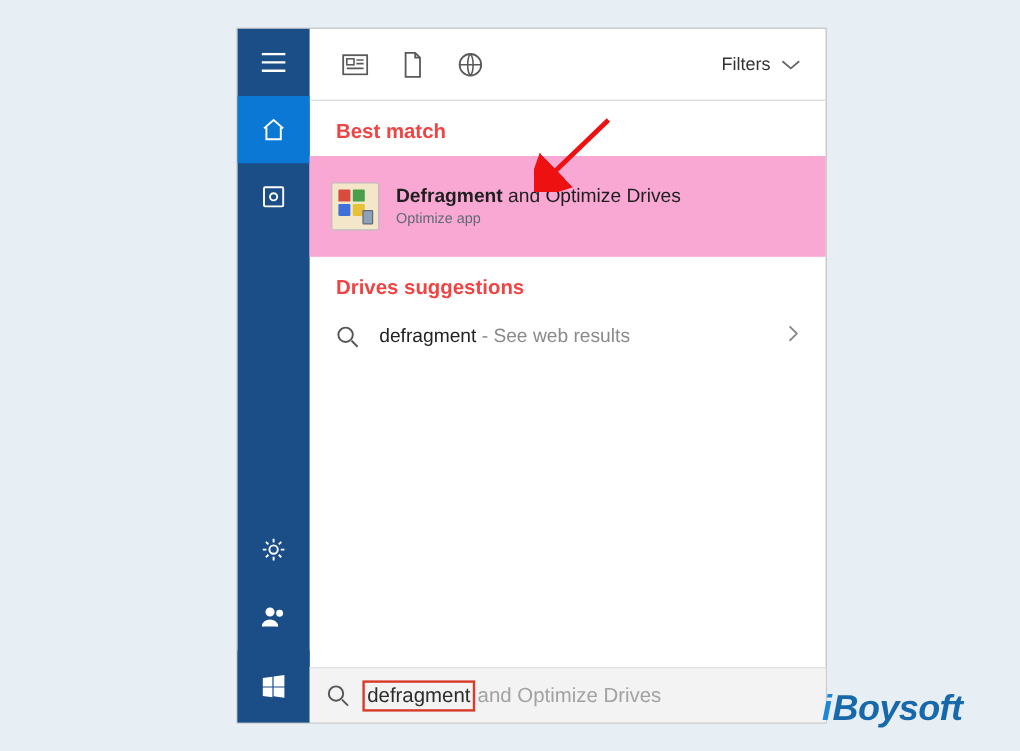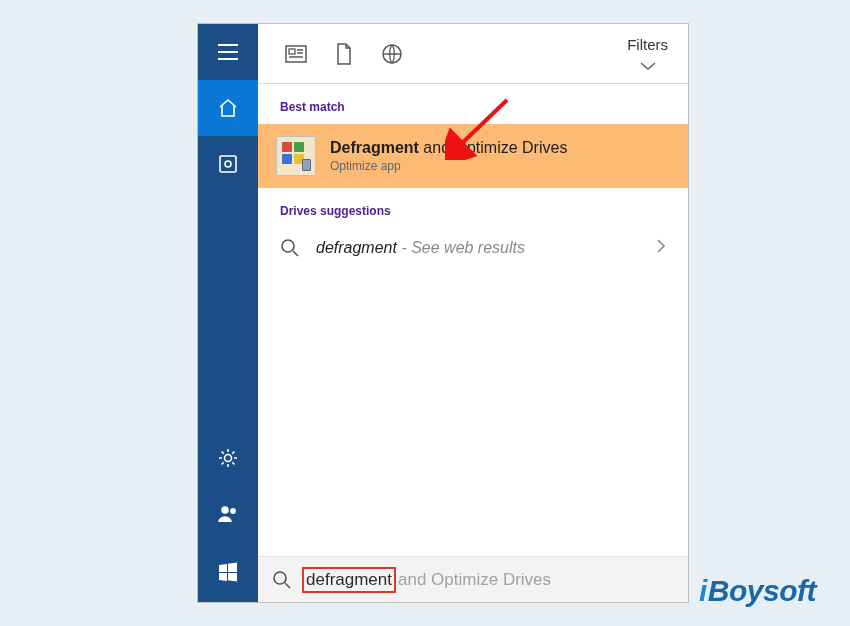--- a/index.html
+++ b/index.html
@@ -55,38 +55,37 @@
       width: 48px; height: 60px;
       display: flex; align-items: center; justify-content: center;
     }
     .toolbar-icon svg { stroke: #595959; fill: none; }
     .toolbar-spacer { flex: 1; }
     .filters {
       display: flex; align-items: center; gap: 8px;
       color: #333; font-size: 15px;
       padding: 0 6px;
       cursor: default;
-      flex-direction: column;
     }
     .filters svg { stroke: #666; fill: none; }
 
     .section-header {
       padding: 16px 22px 10px 22px;
-      font-size: 12px;
+      font-size: 17px;
       font-weight: 600;
-      color: #4c1d95;
+      color: #ef4444;
     }
 
     .best-match {
-      background: #fdba74;
+      background: #f9a8d4;
       display: flex;
       align-items: center;
       gap: 14px;
       padding: 10px 18px;
-      height: 64px;
+      height: 84px;
     }
     .bm-icon {
       width: 40px; height: 40px;
       background: #f3e6c9;
       border: 1px solid #bebebe;
       border-radius: 2px;
       display: flex; align-items: center; justify-content: center;
       position: relative;
     }
     .bm-icon .blk { position:absolute; border-radius:1px; }
@@ -95,21 +94,21 @@
     .bm-title .bold { font-weight: 700; }
     .bm-sub { font-size: 12px; color: #5d6a75; margin-top: 2px; }
 
     .suggestion-row {
       display: flex; align-items: center;
       padding: 10px 22px;
       gap: 16px;
       color: #222;
     }
     .suggestion-row svg { stroke: #555; fill: none; }
-    .suggestion-text { font-size: 16px; flex: 1; font-style: italic; }
+    .suggestion-text { font-size: 16px; flex: 1; }
     .suggestion-text .muted { color: #8a8a8a; }
     .chev svg { stroke: #8a8a8a; }
 
     .fill { flex: 1; }
 
     .searchbar {
       height: 46px;
       background: #f3f3f3;
       display: flex;
       align-items: center;
@@ -131,21 +130,21 @@
     .hint { color: #a2a2a2; margin-left: 2px; }
 
     .arrow {
       position: absolute;
       left: 445px; top: 95px;
       pointer-events: none;
     }
 
     .watermark {
       position: absolute;
-      right: 34px; bottom: 18px;
+      right: 48px; bottom: 18px;
       font-size: 30px;
       color: #1769aa;
       font-weight: 700;
       font-style: italic;
       letter-spacing: -0.5px;
       font-family: "Segoe UI", Arial, sans-serif;
     }
     .watermark .i { color: #1e88d6; margin-right: 1px; }
   </style>
 </head>

